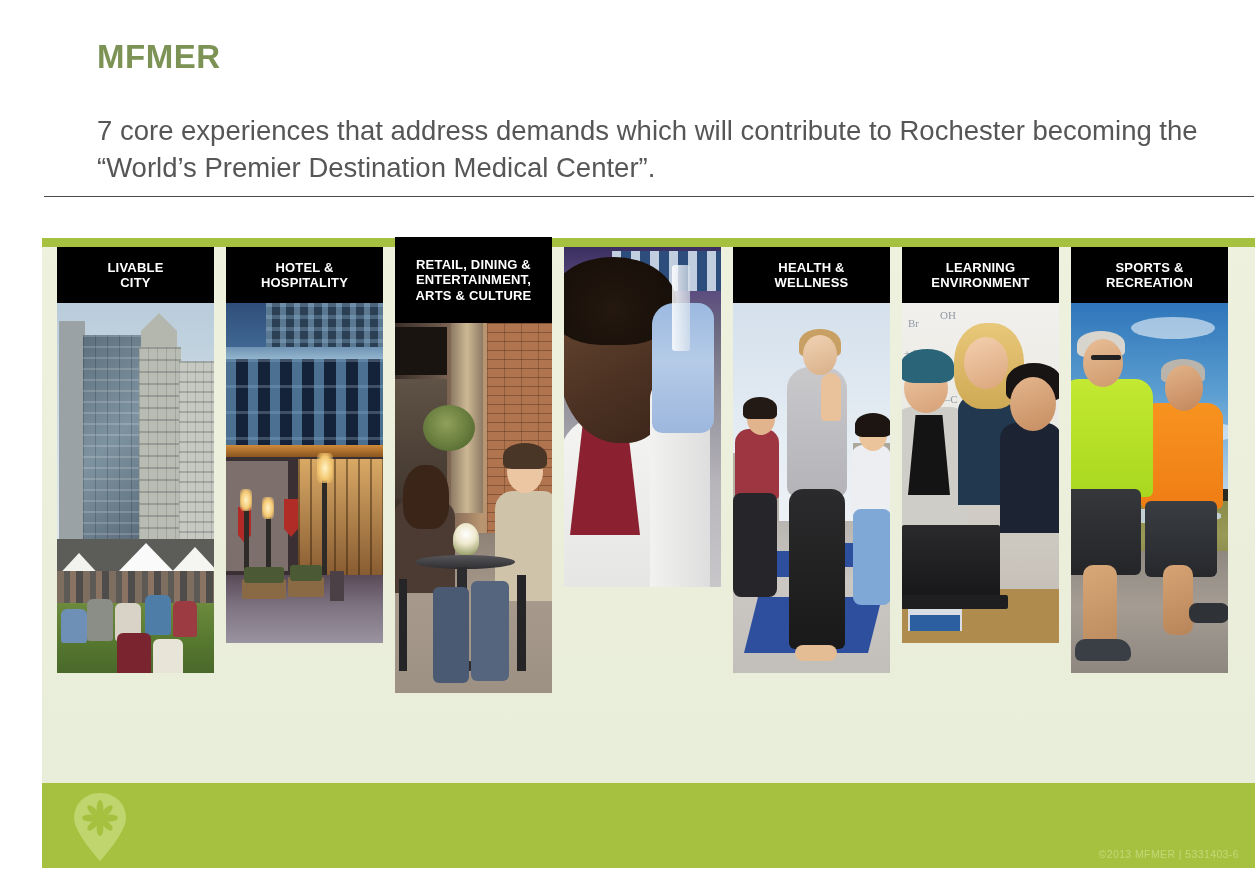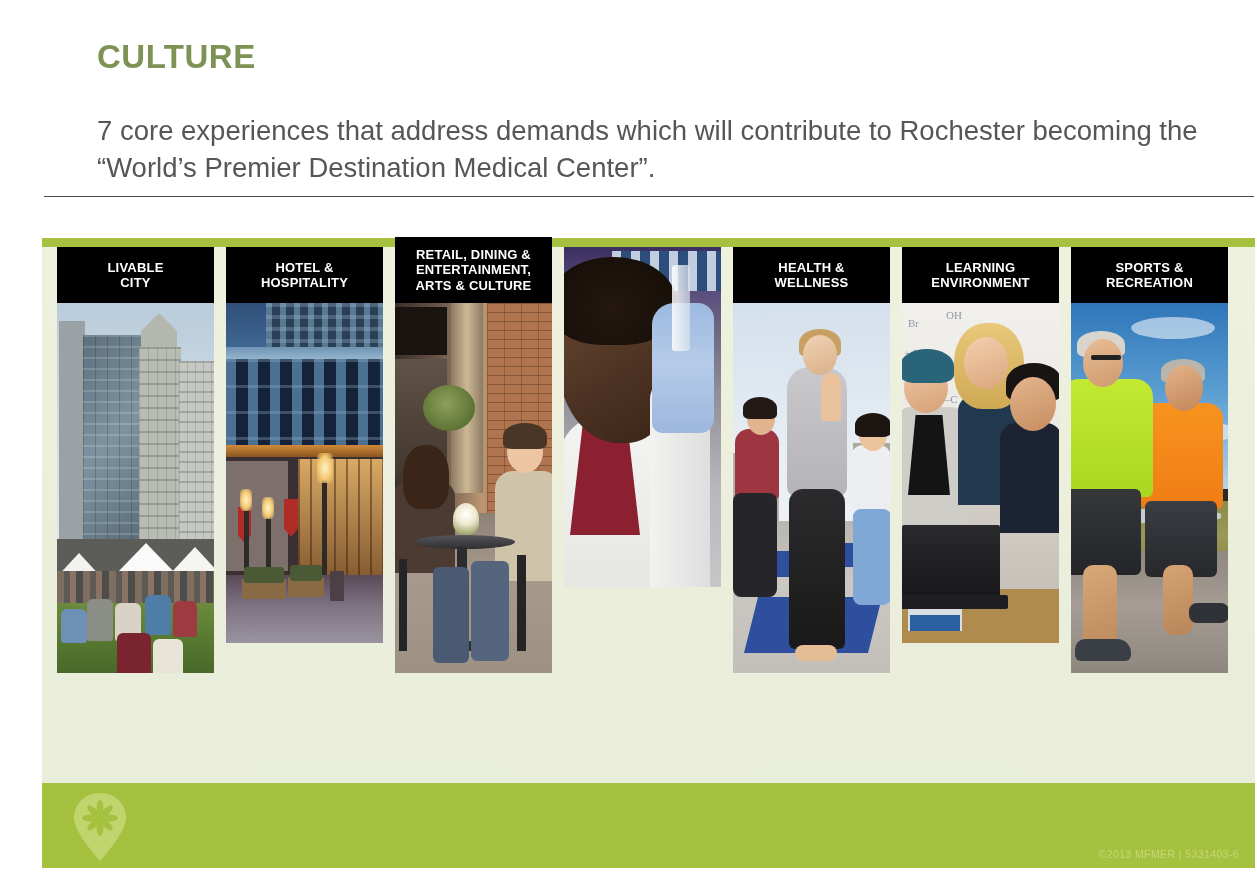--- a/index.html
+++ b/index.html
@@ -89,21 +89,21 @@
     line-height: 15.5px;
     text-align: center;
     letter-spacing: 0.2px;
     display: flex;
     align-items: center;
     justify-content: center;
     box-sizing: border-box;
     padding: 3px 4px;
   }
   .col-label.h2 { height: 56px; }
-  .col-label.h3 { height: 66px; margin-top: -10px; }
+  .col-label.h3 { height: 86px; margin-top: -10px; }
 
   .col-photo {
     width: 157px;
     position: relative;
     overflow: hidden;
     background: #cfd5c8;
   }
   .col-photo.tall  { height: 370px; }
   .col-photo.short { height: 340px; }
 
@@ -329,21 +329,21 @@
     font-size: 10.5px;
     color: #c4d878;
     letter-spacing: 0.4px;
     font-family: "Liberation Sans", sans-serif;
   }
 </style>
 </head>
 <body>
 
 <div id="slide-header">
-  <div id="slide-title">CULTURE</div>
+  <div id="slide-title">MFMER</div>
   <div id="slide-subtitle">7 core experiences that address demands which will contribute to Rochester becoming the “World’s Premier Destination Medical Center”.</div>
   <div id="header-rule"></div>
 </div>
 
 <div id="panel">
   <div id="columns">
 
     <div class="column">
       <div class="col-label h2">
         <span>LIVABLE<br>CITY</span>
@@ -488,21 +488,21 @@
     </div>
 
     <div class="column">
       <div class="col-label h2">
         <span>LEARNING<br>ENVIRONMENT</span>
       </div>
       <div class="col-photo short">
         <div class="ph p6-board"></div>
         <div class="ph p6-mark" style="left:6px;top:14px;">Br</div>
         <div class="ph p6-mark" style="left:2px;top:44px;">+ RHO</div>
-        <div class="ph p6-mark" style="left:44px;top:6px;">OH</div>
+        <div class="ph p6-mark" style="left:38px;top:6px;">OH</div>
         <div class="ph p6-mark" style="left:30px;top:90px;">C—C</div>
         <div class="ph p6-room"></div>
         <div class="ph p6-p1b"></div>
         <div class="ph p6-p1t"></div>
         <div class="ph p6-p1h"></div>
         <div class="ph p6-p1hat"></div>
         <div class="ph p6-p2b"></div>
         <div class="ph p6-p2hair"></div>
         <div class="ph p6-p2h"></div>
         <div class="ph p6-p3b"></div>

